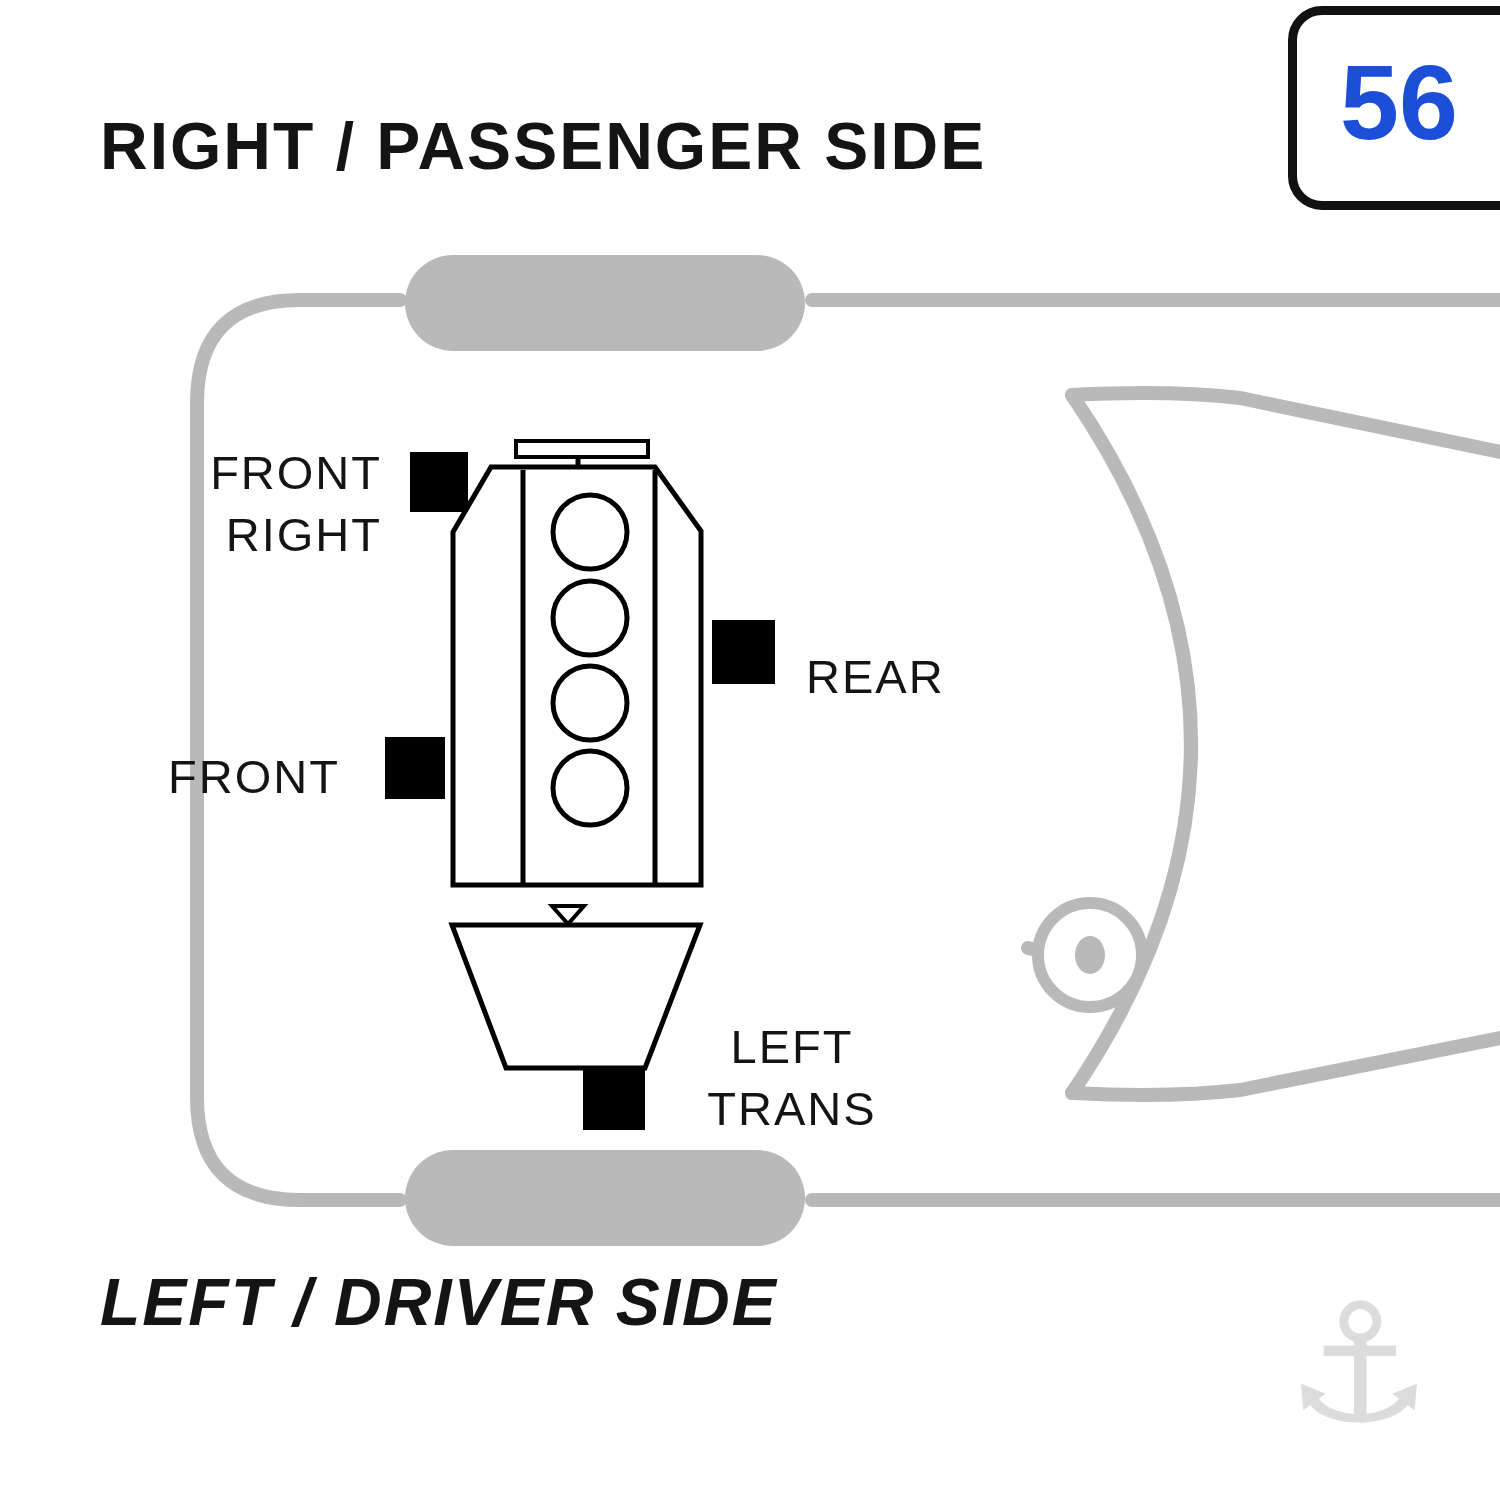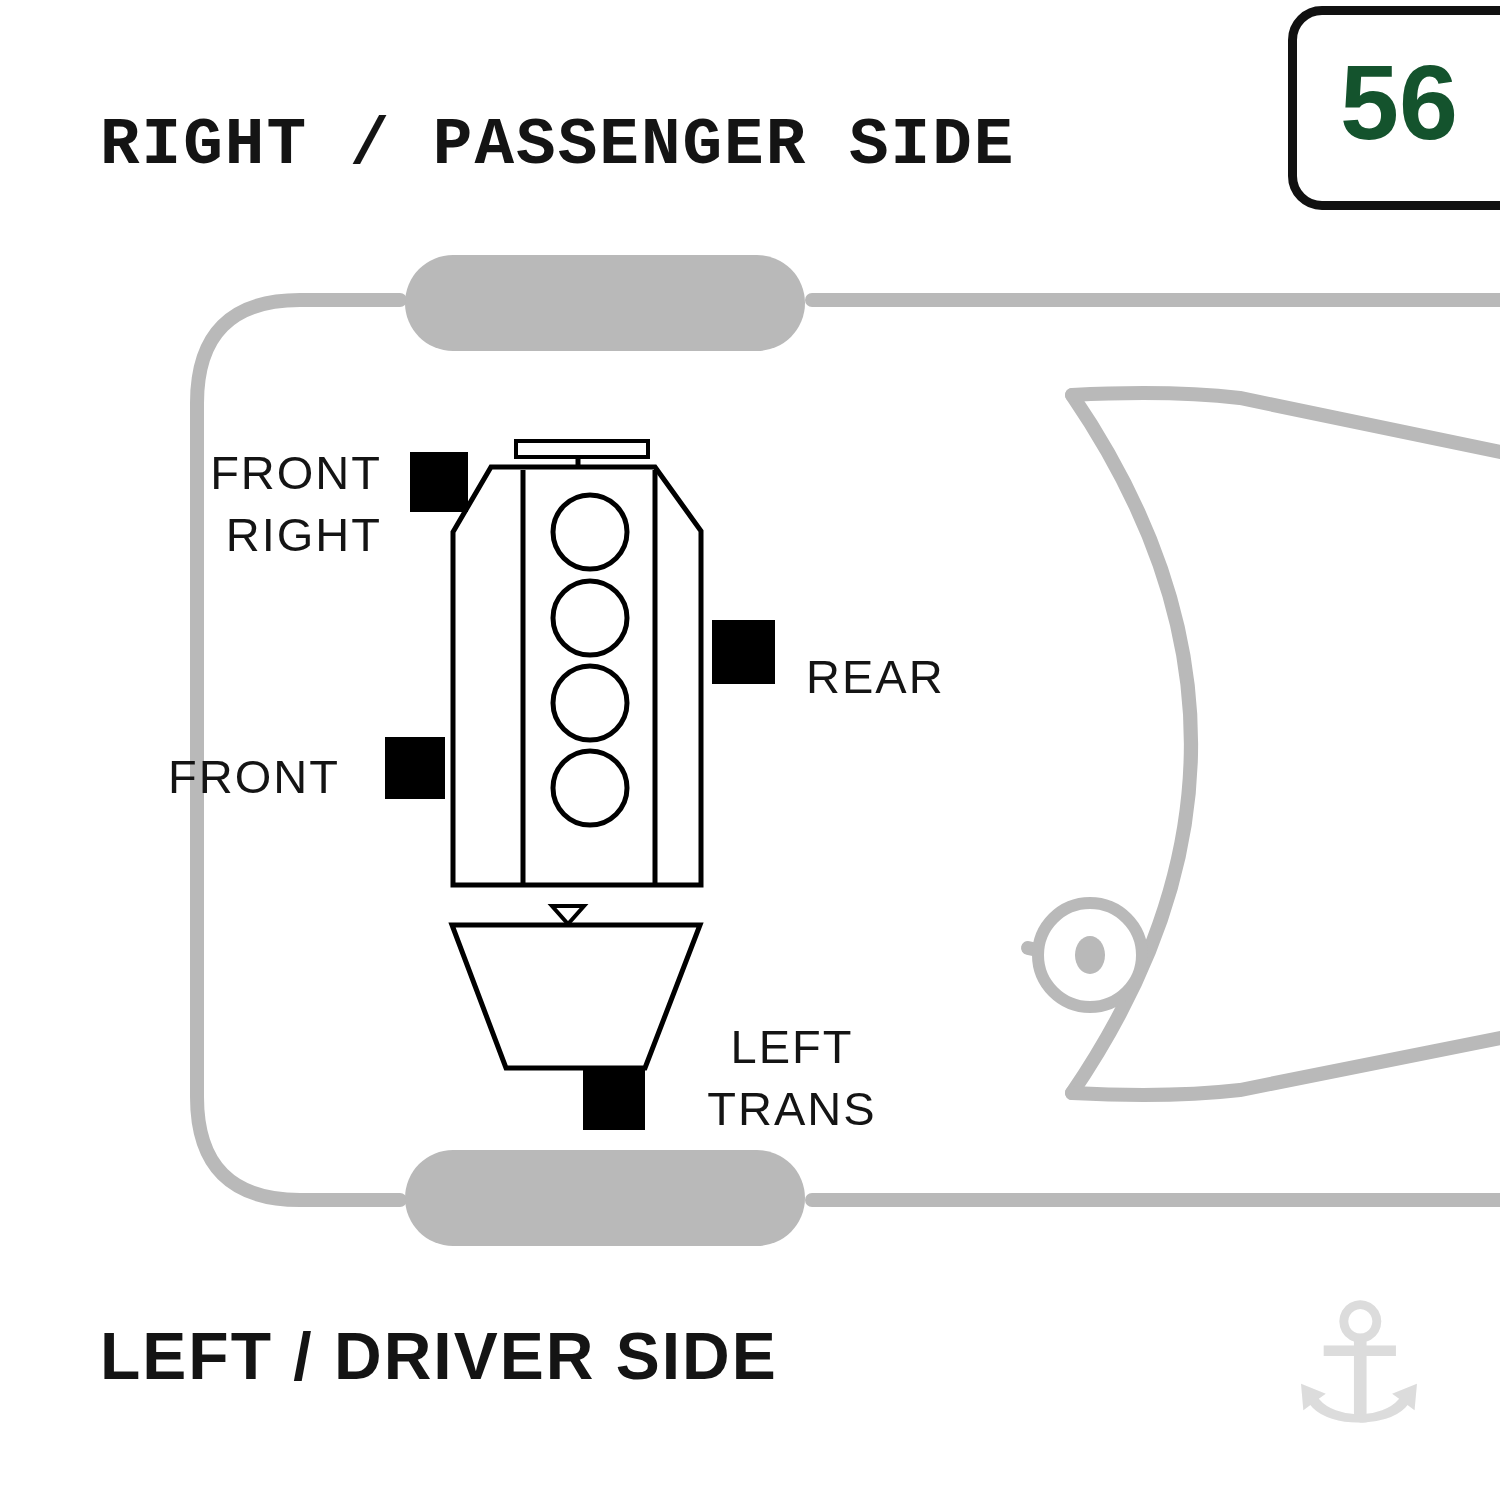--- a/index.html
+++ b/index.html
@@ -12,22 +12,22 @@
     color:#111;
   }
   .abs{position:absolute;}
   .title{
     font-size:66px;
     font-weight:700;
     letter-spacing:2px;
     color:#141414;
     white-space:nowrap;
   }
-  #title-top{left:100px;top:108px;font-family:Liberation Mono, monospace;}
-  #title-bottom{left:100px;top:1318px;}
+  #title-top{left:100px;top:108px;}
+  #title-bottom{left:100px;top:1264px;font-style:italic;}
   .mount-label{
     font-size:47px;
     font-weight:400;
     letter-spacing:2px;
     color:#141414;
     line-height:62px;
     white-space:nowrap;
   }
   #label-front-right{left:140px;top:442px;width:242px;text-align:right;}
   #label-rear{left:806px;top:628px;margin-top:18px;}
@@ -39,21 +39,21 @@
     border:9px solid #111;
     border-radius:34px;
     background:#fff;
   }
   #badge-number{
     left:1316px;top:42px;
     width:166px;
     text-align:center;
     font-size:106px;
     font-weight:700;
-    color:#14532d;
+    color:#1d4ed8;
   }
   #diagram-svg{left:0;top:0;}
   #watermark{
     left:1285px;top:1268px;
     font-size:165px;
     color:#dcdcdc;
     font-family:"DejaVu Sans", sans-serif;
     user-select:none;
   }
 </style>

